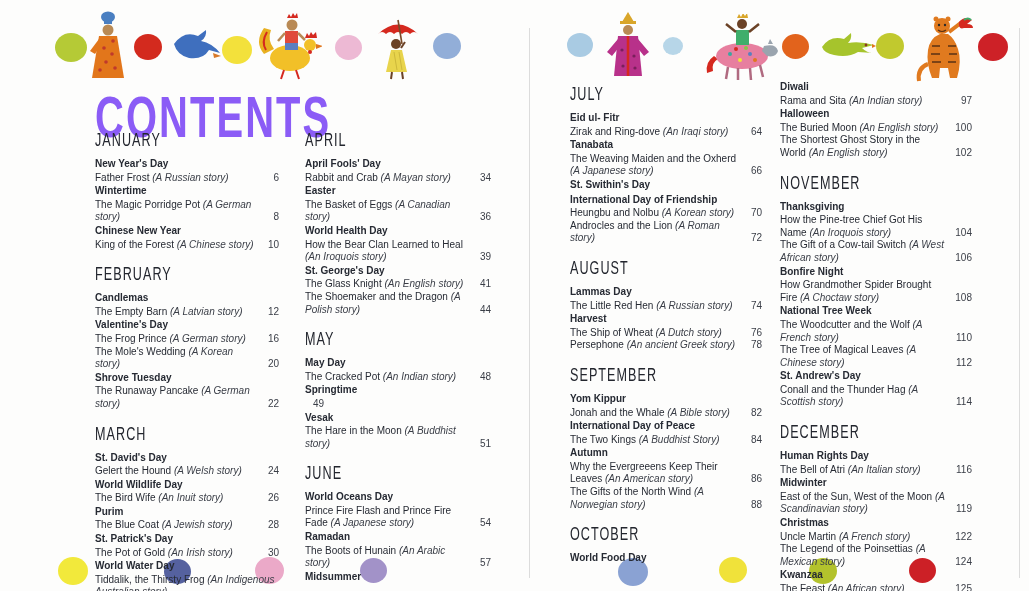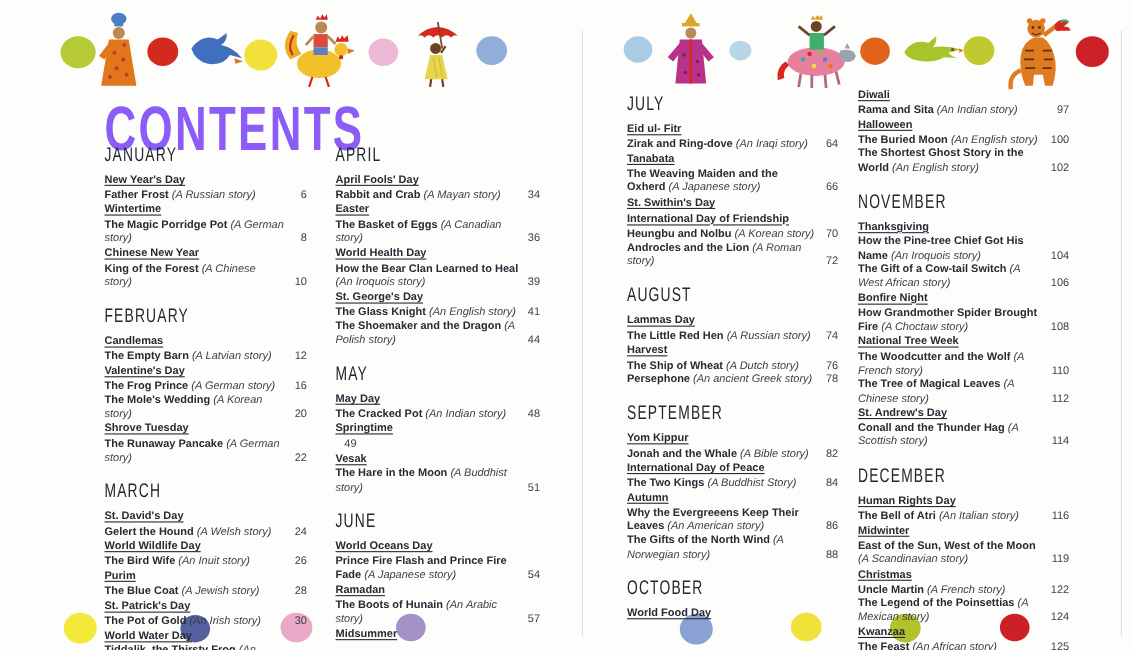--- a/index.html
+++ b/index.html
@@ -11,24 +11,24 @@
   
   .skinny{display:inline-block;transform:scaleX(.70);transform-origin:left center;white-space:nowrap;}
   .book-title{position:absolute;left:95px;top:84px;margin:0;font-size:57px;font-weight:700;letter-spacing:3px;color:#8b5cf6;}
   .toc-col{position:absolute;font-size:10px;line-height:12.6px;}
   .col-1{left:95px;top:128px;width:184px;}
   .col-2{left:305px;top:128px;width:186px;}
   .col-3{left:570px;top:82px;width:192px;}
   .col-4{left:780px;top:80px;width:192px;}
   .month-section{margin-bottom:11px;}
   .month-heading{margin:0 0 5px 0;font-size:18px;line-height:24px;font-weight:400;letter-spacing:1.5px;color:#23262e;}
-  .holiday{font-weight:700;text-decoration:underline;text-underline-offset:2px;text-decoration-thickness:1px;padding:1px 0;}
+  .holiday{font-weight:700;text-underline-offset:2px;text-decoration-thickness:1px;padding:1px 0;}
   .entry{display:flex;align-items:flex-end;padding:0;}
   .entry-text{flex:1 1 auto;}
-  .story-title{font-weight:700;}
+  .story-title{font-weight:400;}
   .origin{font-style:italic;font-weight:400;color:#3a3e47;}
   .pagenum{flex:0 0 auto;margin-left:8px;color:#3a3e47;}
   
   .dot{position:absolute;border-radius:50%;}
   .figure{position:absolute;}
 </style>
 </head>
 <body>
 
 <div class="spread">

